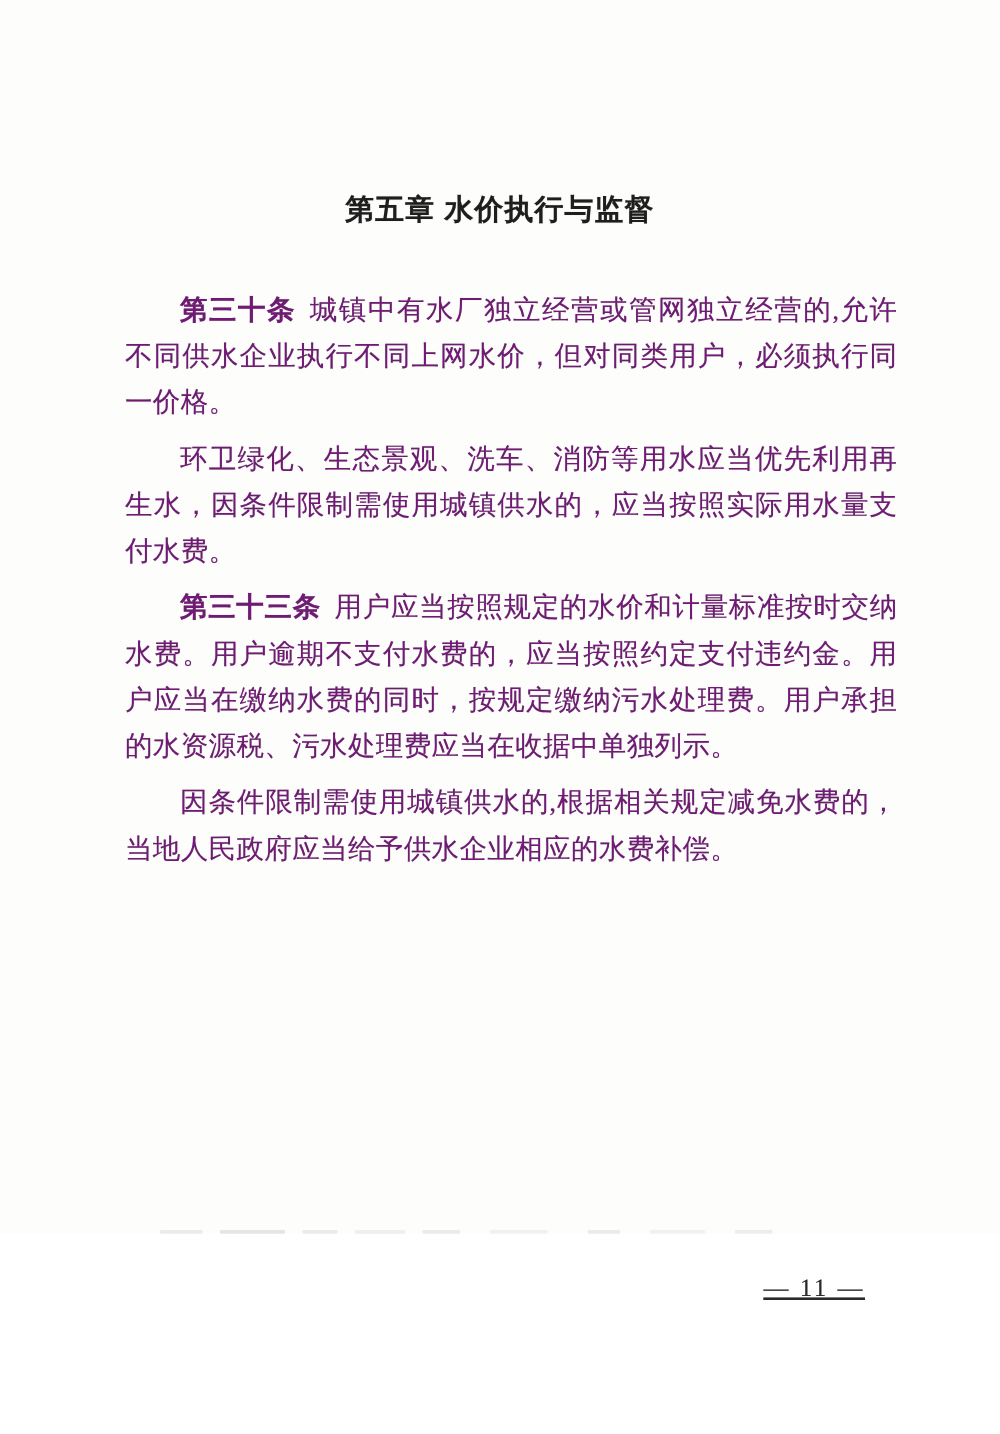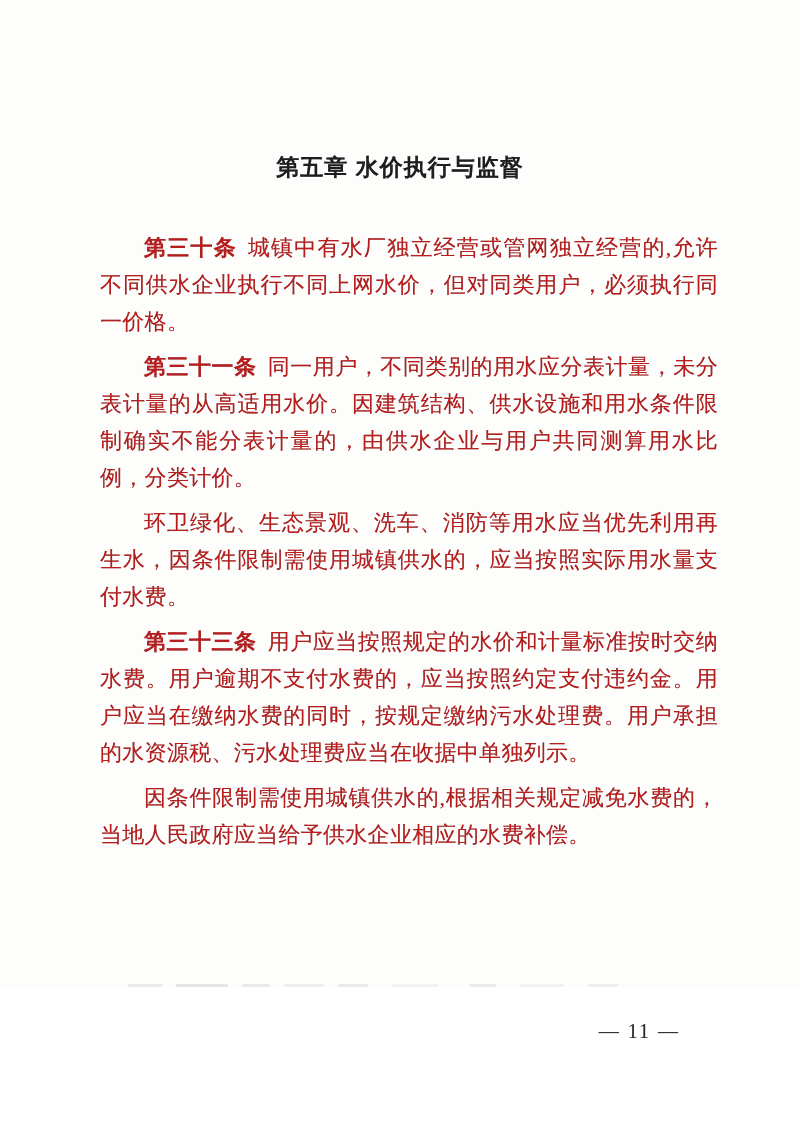--- a/index.html
+++ b/index.html
@@ -37,45 +37,46 @@
   }
   .body-text {
     position: absolute;
     top: 229px;
     left: 100px;
     width: 618px;
     font-size: 22px;
     line-height: 37px;
     letter-spacing: 0.3px;
     text-align: justify;
-    color: #b91c1c;
+    color: #701a75;
     text-shadow: 0 0 0.6px rgba(35,35,35,0.4);
   }
   .para {
     margin: 0 0 8px 0;
     text-indent: 44px;
   }
   .para:last-child {
     margin-bottom: 0;
   }
   .lead {
     font-weight: 700;
   }
   .lead:not(:empty) {
     margin-right: 11px;
   }
   .page-number {
     position: absolute;
     top: 1018px;
-    right: 120px;
+    right: 108px;
     font-size: 20px;
     line-height: 26px;
     letter-spacing: 2px;
     color: #2a2a2a;
     text-shadow: 0 0 0.5px rgba(42,42,42,0.4);
+    text-decoration: underline;
   }
   
   .scan-artifacts {
     position: absolute;
     left: 0;
     bottom: 0;
     width: 800px;
     height: 5px;
   }
   .smudge {
@@ -102,23 +103,20 @@
 <div class="page">
 
   <h1 class="chapter-title">第五章 水价执行与监督</h1>
 
   <div class="body-text">
 
     <p class="para">
       <span class="lead">第三十条</span><span class="ptext">城镇中有水厂独立经营或管网独立经营的,允许不同供水企业执行不同上网水价，但对同类用户，必须执行同一价格。</span>
     </p>
 
-    <p class="para">
-      <span class="lead">第三十一条</span><span class="ptext">同一用户，不同类别的用水应分表计量，未分表计量的从高适用水价。因建筑结构、供水设施和用水条件限制确实不能分表计量的，由供水企业与用户共同测算用水比例，分类计价。</span>
-    </p>
 
 
     <p class="para">
       <span class="lead"></span><span class="ptext">环卫绿化、生态景观、洗车、消防等用水应当优先利用再生水，因条件限制需使用城镇供水的，应当按照实际用水量支付水费。</span>
     </p>
 
     <p class="para">
       <span class="lead">第三十三条</span><span class="ptext">用户应当按照规定的水价和计量标准按时交纳水费。用户逾期不支付水费的，应当按照约定支付违约金。用户应当在缴纳水费的同时，按规定缴纳污水处理费。用户承担的水资源税、污水处理费应当在收据中单独列示。</span>
     </p>
 

